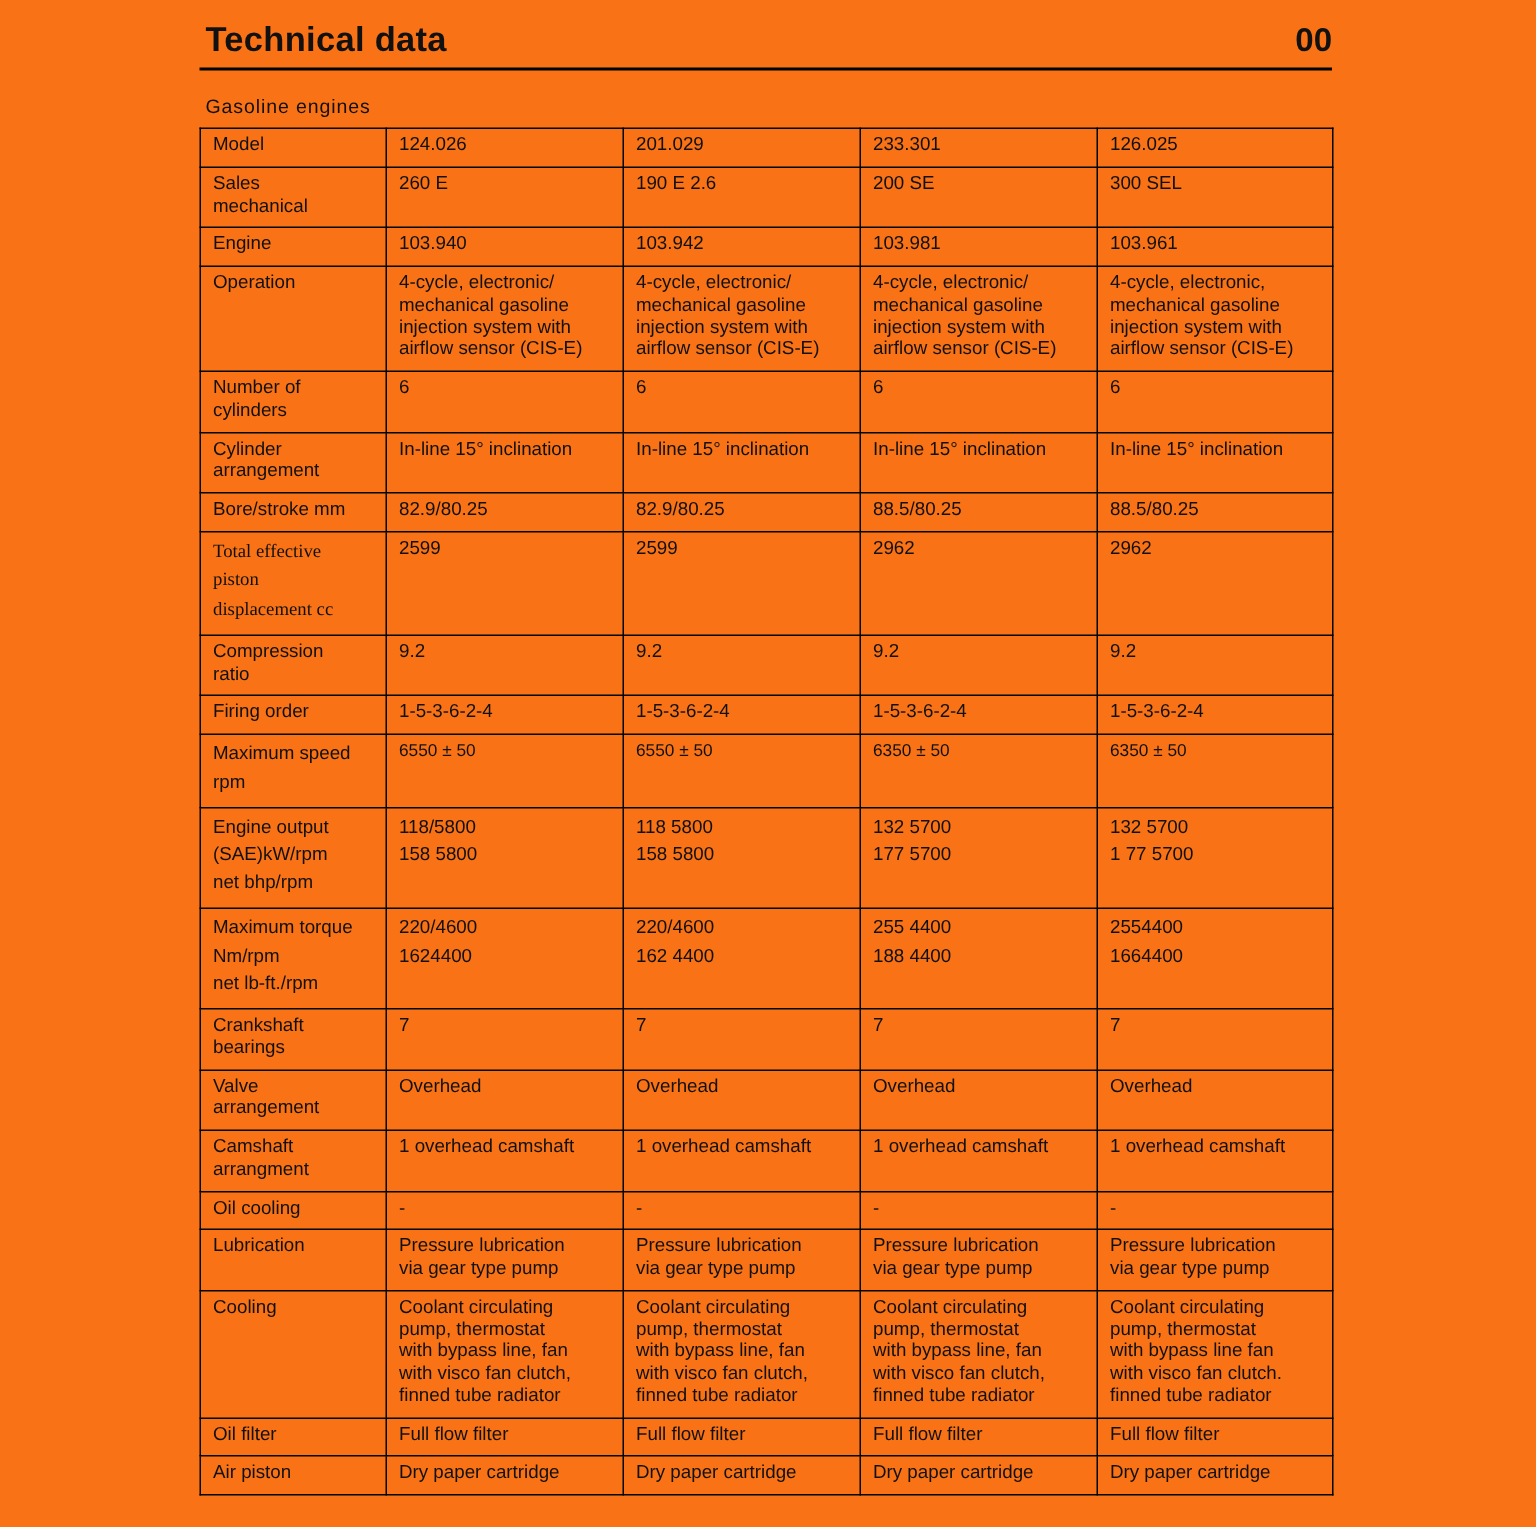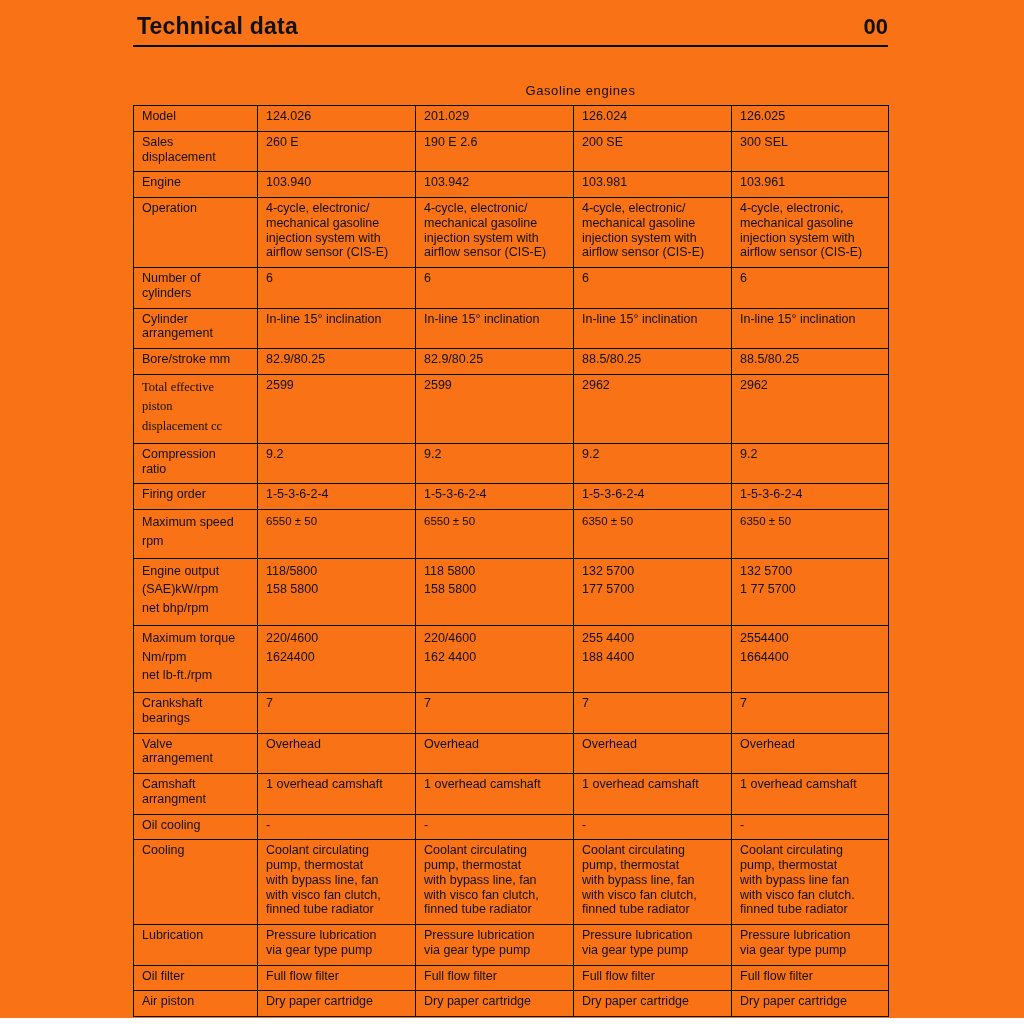--- a/index.html
+++ b/index.html
@@ -32,24 +32,23 @@
     font-size: 22px;
     font-weight: bold;
     text-align: center;
   }
   .header-rule {
     margin: 5px 0 0 133px;
     width: 755px;
     border-top: 2px solid #000000;
   }
   .section-title {
-    margin: 36px 0 7px 137px;
+    margin: 16px 0 7px 137px;
     font-size: 13px;
     letter-spacing: 0.6px;
-    text-align: center;
   }
   table.spec-table {
     margin-left: 133px;
     width: 755px;
     border-collapse: collapse;
     table-layout: fixed;
     font-size: 12.5px;
     line-height: 1.18;
   }
   .spec-table th, .spec-table td {
@@ -91,26 +90,26 @@
       <col style="width:158px">
       <col style="width:158px">
       <col style="width:158px">
       <col style="width:157px">
     </colgroup>
     <tbody id="table-body">
         <tr>
           <th>Model</th>
           <td>124.026</td>
           <td>201.029</td>
-          <td>126.024</td>
+          <td>233.301</td>
           <td>126.025</td>
         </tr>
         <tr>
           <th>Sales
-displacement</th>
+mechanical</th>
           <td>260 E</td>
           <td>190 E 2.6</td>
           <td>200 SE</td>
           <td>300 SEL</td>
         </tr>
         <tr>
           <th>Engine</th>
           <td>103.940</td>
           <td>103.942</td>
           <td>103.981</td>
@@ -239,20 +238,31 @@
           <td>1 overhead camshaft</td>
           <td>1 overhead camshaft</td>
           <td>1 overhead camshaft</td>
         </tr>
         <tr>
           <th>Oil cooling</th>
           <td>-</td>
           <td>-</td>
           <td>-</td>
           <td>-</td>
+        </tr>
+        <tr>
+          <th>Lubrication</th>
+          <td>Pressure lubrication
+via gear type pump</td>
+          <td>Pressure lubrication
+via gear type pump</td>
+          <td>Pressure lubrication
+via gear type pump</td>
+          <td>Pressure lubrication
+via gear type pump</td>
         </tr>
         <tr>
           <th>Cooling</th>
           <td>Coolant circulating
 pump, thermostat
 with bypass line, fan
 with visco fan clutch,
 finned tube radiator</td>
           <td>Coolant circulating
 pump, thermostat
@@ -264,31 +274,20 @@
 with bypass line, fan
 with visco fan clutch,
 finned tube radiator</td>
           <td>Coolant circulating
 pump, thermostat
 with bypass line fan
 with visco fan clutch.
 finned tube radiator</td>
         </tr>
         <tr>
-          <th>Lubrication</th>
-          <td>Pressure lubrication
-via gear type pump</td>
-          <td>Pressure lubrication
-via gear type pump</td>
-          <td>Pressure lubrication
-via gear type pump</td>
-          <td>Pressure lubrication
-via gear type pump</td>
-        </tr>
-        <tr>
           <th>Oil filter</th>
           <td>Full flow filter</td>
           <td>Full flow filter</td>
           <td>Full flow filter</td>
           <td>Full flow filter</td>
         </tr>
         <tr>
           <th>Air piston</th>
           <td>Dry paper cartridge</td>
           <td>Dry paper cartridge</td>

